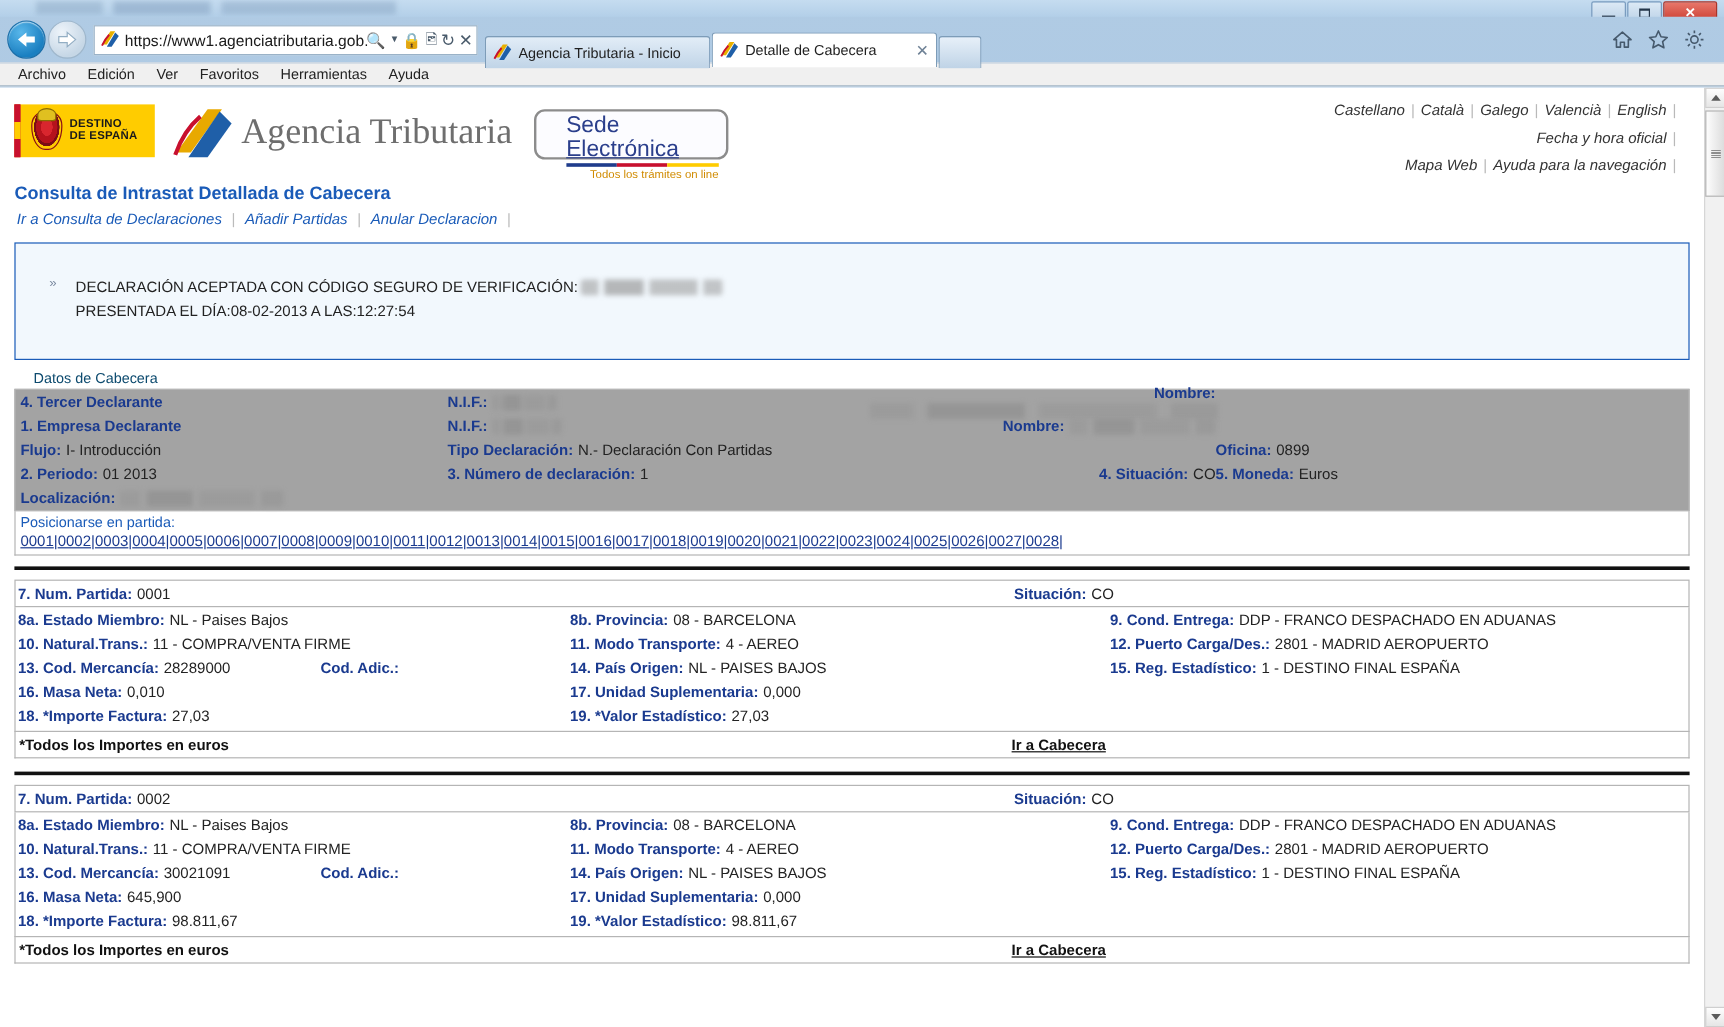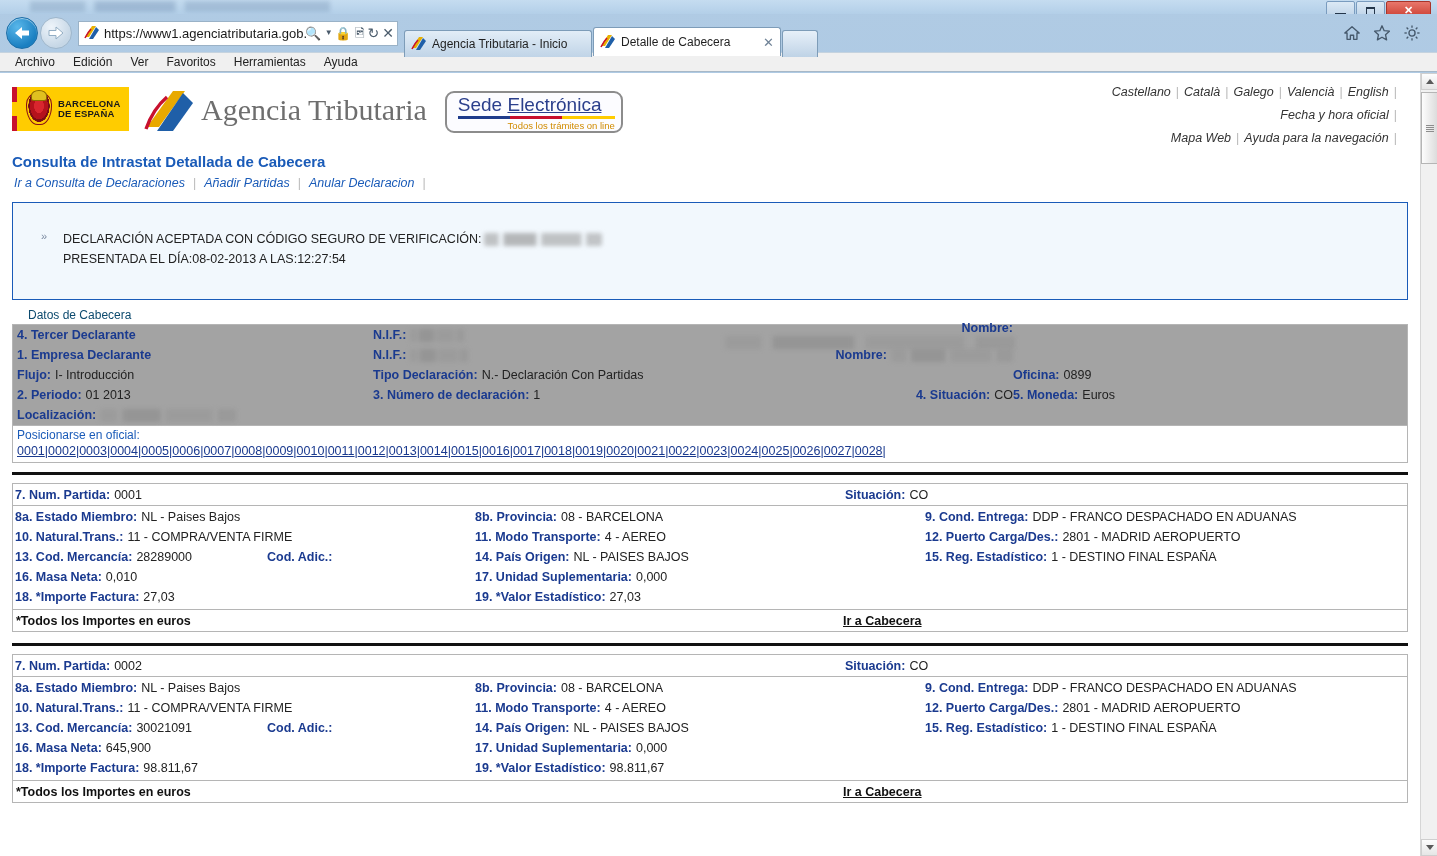--- a/index.html
+++ b/index.html
@@ -211,24 +211,24 @@
   .at-logo { width: 52px; height: 46px; margin-left: 14px; flex:0 0 auto; }
   .at-name {
     font-family: "Liberation Serif", serif;
     font-size: 30px; color: #6e6e6e;
     margin-left: 6px; margin-top: 6px;
     white-space: nowrap;
     flex: 0 0 auto;
   }
   .sede {
     margin-left: 18px; margin-top: 4px;
-    width: 178px; height: 42px;
+    width: 162px; height: 42px;
     border: 2px solid #8c8c8c; border-radius: 9px;
     background: #fcfcff;
-    padding: 2px 6px 0 11px;
+    padding: 2px 6px 0 25px;
     flex: 0 0 auto;
   }
   .sede-top { font-size: 19px; color: #2b3f8c; font-family: "Liberation Sans", sans-serif; line-height:1.05;}
   .sede-top .under { text-decoration: underline; }
   .sede-bars { display: flex; height: 3px; margin-top: 1px; }
   .sede-bars i { flex:1; display:block;}
   .sede-sub { font-size: 9.5px; color: #d08b00; text-align: right; margin-top: 1px;}
 
   .lang-block {
     position: absolute; right: 18px; top: 8px;
@@ -416,21 +416,21 @@
     <span class="menuitem">Ayuda</span>
   </div>
 
   <div class="viewport">
     <div class="page">
 
       <div class="brandrow">
         <div class="gob-logo">
           <div class="escudo"></div>
           <div class="gob-text">
-            <div>BARCELONA</div>
+            <div>DESTINO</div>
             <div>DE ESPAÑA</div>
           </div>
         </div>
 
         <svg class="at-logo" viewBox="0 0 52 46">
           <path d="M4 40 L30 4 L42 4 L16 40 Z" fill="#e8a900"></path>
           <path d="M14 44 L40 6 L50 16 L30 44 Z" fill="#1f5fa8"></path>
           <path d="M3 42 Q10 22 24 10" stroke="#c8102e" stroke-width="3.4" fill="none"></path>
         </svg>
 
@@ -514,21 +514,21 @@
           <span class="c3"><span class="lbl">4. Situación:</span><span class="val">CO</span></span>
           <span class="c4"><span class="lbl">5. Moneda:</span><span class="val">Euros</span></span>
         </div>
 
         <div class="drow">
           <span class="c1"><span class="lbl">Localización:</span><span class="redact" style="width:136px;margin-left:4px;"></span></span>
         </div>
       </div>
 
       <div class="posic">
-        <div class="posic-title">Posicionarse en oficial:</div>
+        <div class="posic-title">Posicionarse en partida:</div>
         <div class="posic-links" id="posic-links"><a>0001</a><span class="bar">|</span><a>0002</a><span class="bar">|</span><a>0003</a><span class="bar">|</span><a>0004</a><span class="bar">|</span><a>0005</a><span class="bar">|</span><a>0006</a><span class="bar">|</span><a>0007</a><span class="bar">|</span><a>0008</a><span class="bar">|</span><a>0009</a><span class="bar">|</span><a>0010</a><span class="bar">|</span><a>0011</a><span class="bar">|</span><a>0012</a><span class="bar">|</span><a>0013</a><span class="bar">|</span><a>0014</a><span class="bar">|</span><a>0015</a><span class="bar">|</span><a>0016</a><span class="bar">|</span><a>0017</a><span class="bar">|</span><a>0018</a><span class="bar">|</span><a>0019</a><span class="bar">|</span><a>0020</a><span class="bar">|</span><a>0021</a><span class="bar">|</span><a>0022</a><span class="bar">|</span><a>0023</a><span class="bar">|</span><a>0024</a><span class="bar">|</span><a>0025</a><span class="bar">|</span><a>0026</a><span class="bar">|</span><a>0027</a><span class="bar">|</span><a>0028</a><span class="bar">|</span></div>
       </div>
 
       <div class="thickrule"></div>
 
       <div class="partida">
         <div class="pbox">
           <div class="phead">
             <span class="left"><span class="lbl">7. Num. Partida:</span><span class="val">0001</span></span>
             <span><span class="lbl">Situación:</span><span class="val">CO</span></span>

